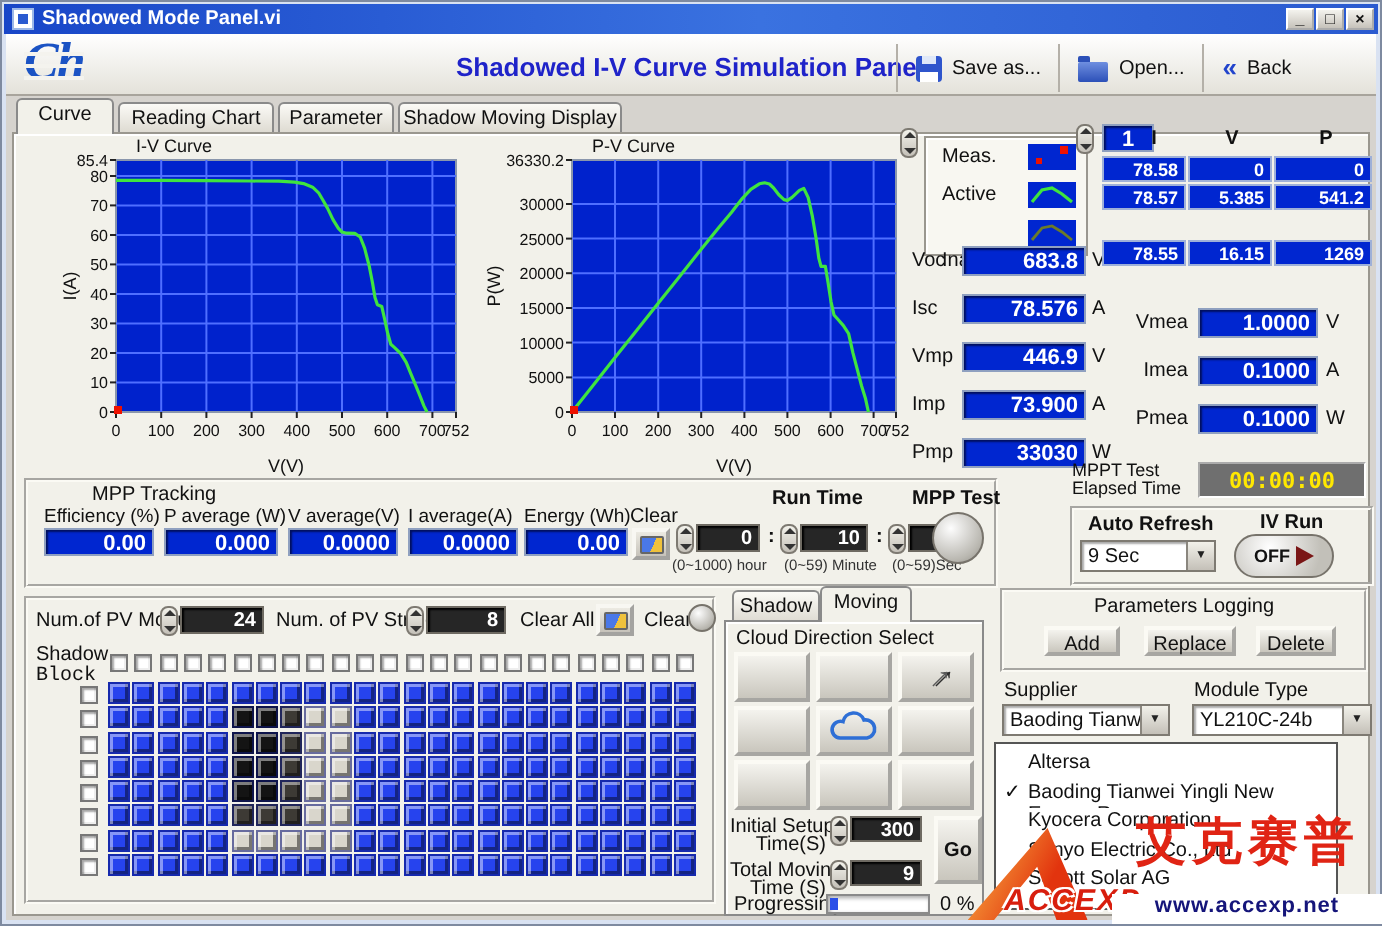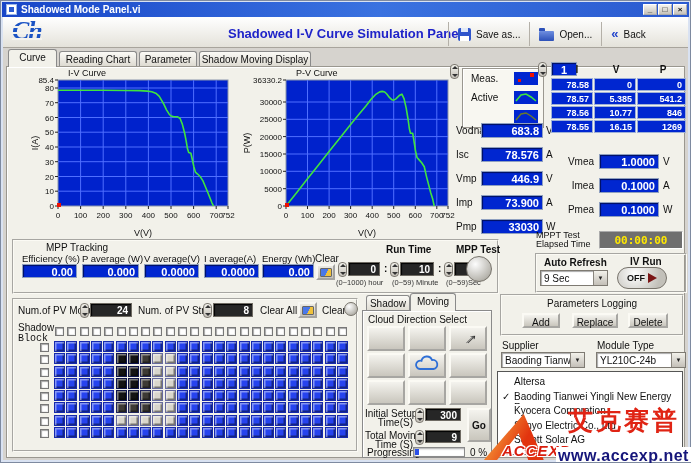--- a/index.html
+++ b/index.html
@@ -297,25 +297,20 @@
   <div class="abs" id="ivp-table" style="left:551px;top:78px;width:137px;height:71px;">
       <div class="trow" style="top:0px;width:137px;">
         <span class="tcell" style="left:0px;width:42px;">78.58</span>
         <span class="tcell" style="left:43px;width:42px;">0</span>
         <span class="tcell" style="left:86px;width:49px;">0</span>
       </div>
       <div class="trow" style="top:14px;width:163px;">
         <span class="tcell" style="left:0px;width:42px;">78.57</span>
         <span class="tcell" style="left:43px;width:42px;">5.385</span>
         <span class="tcell" style="left:86px;width:49px;">541.2</span>
-      </div>
-      <div class="trow" style="top:28px;width:137px;">
-        <span class="tcell" style="left:0px;width:42px;">78.56</span>
-        <span class="tcell" style="left:43px;width:42px;">10.77</span>
-        <span class="tcell" style="left:86px;width:49px;">846</span>
       </div>
       <div class="trow" style="top:42px;width:137px;">
         <span class="tcell" style="left:0px;width:42px;">78.55</span>
         <span class="tcell" style="left:43px;width:42px;">16.15</span>
         <span class="tcell" style="left:86px;width:49px;">1269</span>
       </div>
     </div>
 
   <div class="abs" id="measurements" style="left:552px;top:154px;width:136px;height:74px;">
       <div class="rrow" style="top:0px">
@@ -699,21 +694,21 @@
   <div class="abs combo" style="left:501px;top:352px;width:84px;height:16px;z-index:5;">
     <span class="val">Baoding Tianwei</span>
     <span class="cbtn">▼</span>
   </div>
   <div class="abs lbl" style="left:597px;top:340px;">Module Type</div>
   <div class="abs combo" style="left:596px;top:352px;width:90px;height:16px;z-index:5;">
     <span class="val">YL210C-24b</span>
     <span class="cbtn">▼</span>
   </div>
 
-  <div class="abs" id="supplier-list" style="left:497px;top:371px;width:186px;height:84px;background:#fff;border:1px solid #555;z-index:20;">
+  <div class="abs" id="supplier-list" style="left:497px;top:371px;width:172px;height:84px;background:#fff;border:1px solid #555;z-index:20;">
       <div class="ddrow" style="top:3px;">
       <span class="chk"></span>
       <span>Altersa</span></div>
       <div class="ddrow" style="top:17.6px;">
       <span class="chk">✓</span>
       <span>Baoding Tianwei Yingli New Energy Resources</span></div>
       <div class="ddrow" style="top:32.2px;">
       <span class="chk"></span>
       <span>Kyocera Corporation</span></div>
       <div class="ddrow" style="top:46.8px;">
@@ -721,16 +716,16 @@
       <span>Sanyo Electric Co., Ltd</span></div>
       <div class="ddrow" style="top:61.4px;">
       <span class="chk"></span>
       <span>Schott Solar AG</span></div>
     </div>
 
   <div class="abs wm" style="left:480px;top:404px;width:211px;height:59px;z-index:30;">
     <div style="position:absolute;left:10px;top:10px;width:60px;height:46px;background:linear-gradient(105deg,#f6a13c,#e2340e 60%);clip-path:polygon(46% 0%,100% 100%,74% 100%,46% 42%,22% 100%,0% 100%);transform:skewX(-15deg);"></div>
     <div style="position:absolute;left:22px;top:38px;font-style:italic;font-weight:bold;font-size:15px;color:#d81e0e;letter-spacing:1px;text-shadow:1px 1px 0 #fff,-1px -1px 0 #fff,1px -1px 0 #fff,-1px 1px 0 #fff;">ACCEXP</div>
     <div style="position:absolute;left:88px;top:0px;font-size:25px;font-weight:bold;color:#e02414;letter-spacing:3px;white-space:nowrap;">艾克赛普</div>
-    <div style="position:absolute;left:76px;top:43px;width:135px;height:15px;background:#fff;text-align:center;font-weight:bold;font-size:16px;color:#15157a;letter-spacing:0.5px;">www.accexp.net</div>
+    <div style="position:absolute;left:76px;top:43px;width:135px;height:15px;background:#fff;text-align:center;font-weight:bold;font-size:11px;color:#15157a;letter-spacing:0.5px;">www.accexp.net</div>
   </div>
 
 </div>
 
 </body></html>

